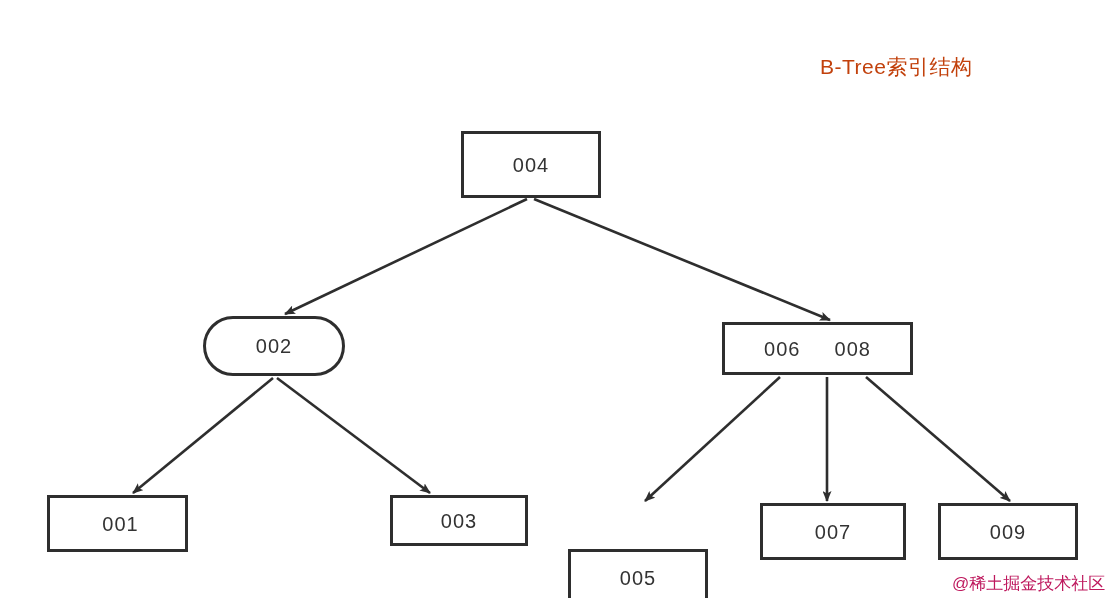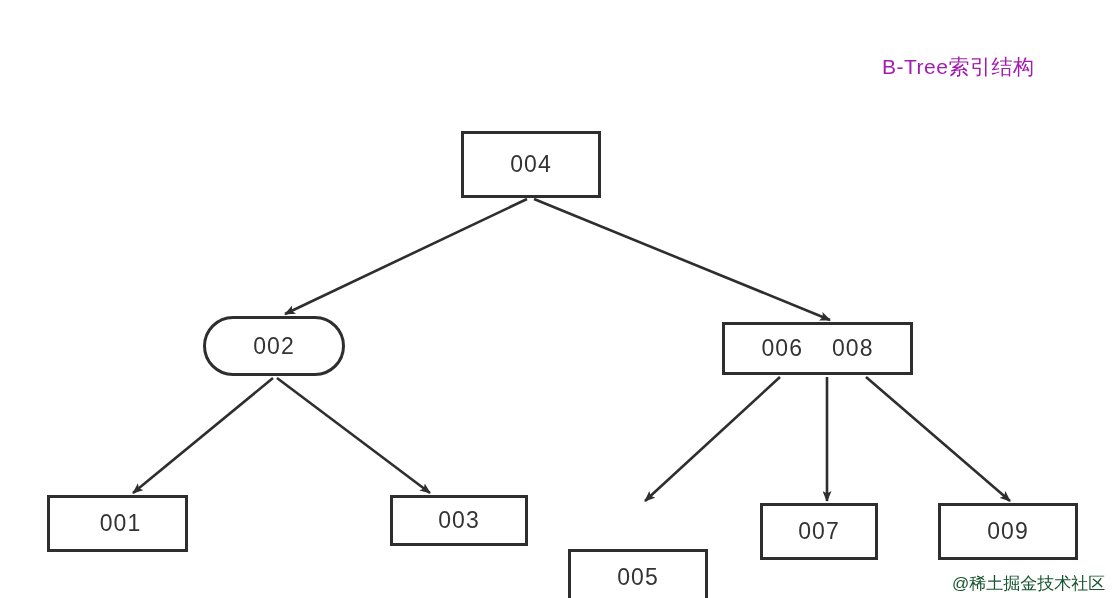--- a/index.html
+++ b/index.html
@@ -20,53 +20,53 @@
   #edges {
     position: absolute;
     left: 0;
     top: 0;
     width: 1120px;
     height: 598px;
     pointer-events: none;
   }
   .diagram-title {
     position: absolute;
-    left: 882px;
+    left: 820px;
     top: 53px;
     font-size: 21px;
-    color: #a21caf;
+    color: #c2410c;
     letter-spacing: 0.5px;
     white-space: nowrap;
   }
   .node {
     position: absolute;
     box-sizing: border-box;
     background: #ffffff;
     border: 3px solid #2e2e2e;
     display: flex;
     align-items: center;
     justify-content: center;
     z-index: 2;
   }
   .node .key {
-    font-size: 23px;
+    font-size: 20px;
     color: #333333;
     letter-spacing: 1px;
     line-height: 1;
   }
   .node.two-keys {
     justify-content: space-around;
     padding: 0 22px;
   }
   .watermark {
     position: absolute;
     left: 952px;
     top: 572px;
     font-size: 17px;
-    color: #14532d;
+    color: #be185d;
     white-space: nowrap;
     z-index: 3;
   }
 </style>
 </head>
 <body>
 
 <div id="canvas">
 
   <div class="diagram-title">B-Tree索引结构</div>
@@ -106,21 +106,21 @@
   </div>
 
   <div class="node" style="left:390px; top:495px; width:138px; height:51px;">
     <span class="key">003</span>
   </div>
 
   <div class="node" style="left:568px; top:503px; width:140px; height:57px;margin-top:46px;">
     <span class="key">005</span>
   </div>
 
-  <div class="node" style="left:760px; top:503px; width:118px; height:57px;text-align:right;">
+  <div class="node" style="left:760px; top:503px; width:146px; height:57px;text-align:right;">
     <span class="key">007</span>
   </div>
 
   <div class="node" style="left:938px; top:503px; width:140px; height:57px;text-align:right;">
     <span class="key">009</span>
   </div>
 
   <div class="watermark">@稀土掘金技术社区</div>
 
 </div>

